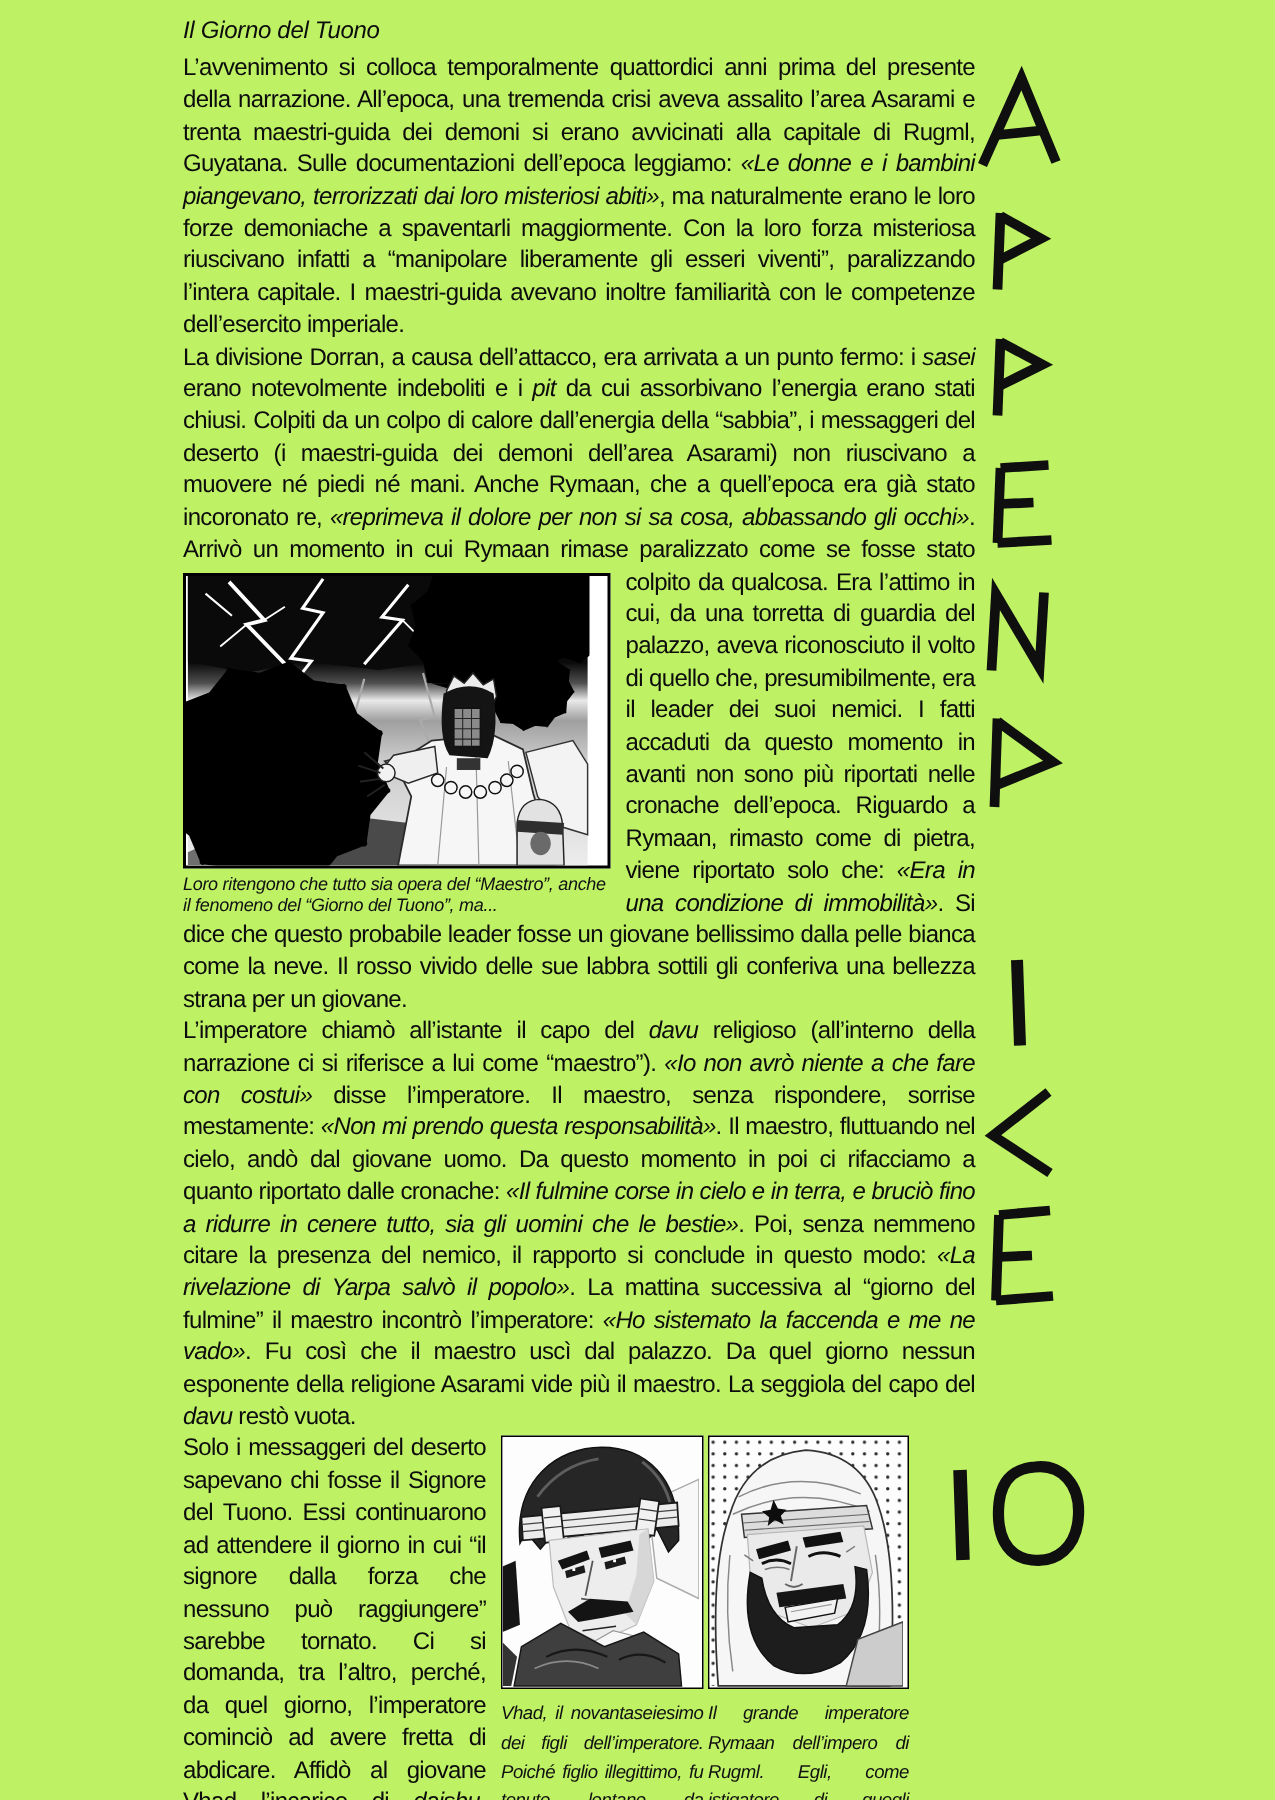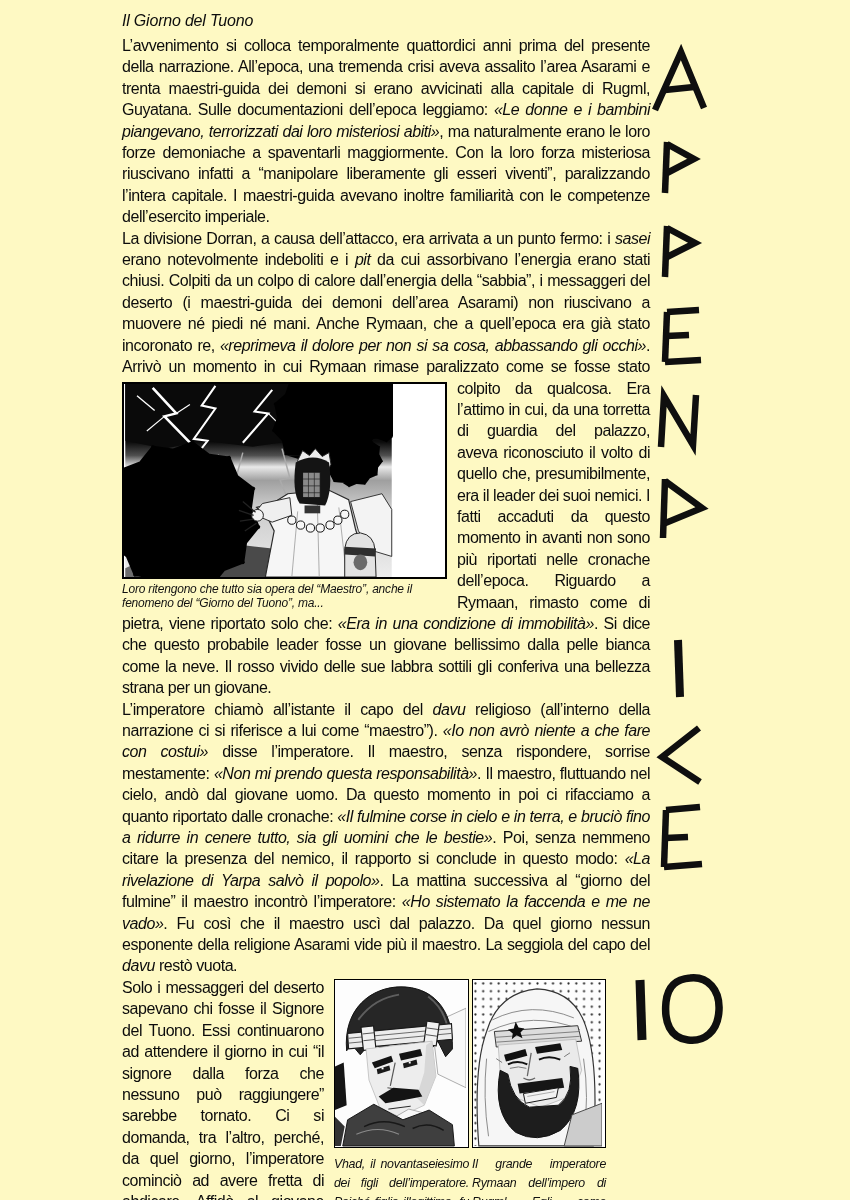--- a/index.html
+++ b/index.html
@@ -1,30 +1,30 @@
 <!DOCTYPE html>
 <html><head>
 <meta charset="utf-8">
 <style>
   * { margin:0; padding:0; box-sizing:border-box; }
   html,body { background:#777; }
   .page {
     position:relative; width:850px; height:1200px; margin:0 auto;
-    background:#fef9c3; overflow:hidden;
+    background:#bef264; overflow:hidden;
     font-family:"Liberation Sans", sans-serif; color:#0d0d0d;
   }
   .column { position:absolute; left:122px; top:10px; width:528px; }
   .heading { font-style:italic; font-size:16px; line-height:22px; letter-spacing:-0.2px; margin-bottom:3px; }
   p.body {
     font-size:16px; line-height:21.4px; letter-spacing:-0.45px;
     text-align:justify; color:#0c0c0c;
   }
   p.body i { font-style:italic; }
   
-  .thunder-box { float:left; width:325px; margin:4px 10px 2px 0; }
+  .thunder-box { float:left; width:285px; margin:4px 10px 2px 0; }
   .panel-frame { border:2px solid #000; background:#fff; font-size:0; line-height:0; }
   .caption-thunder {
     font-style:italic; font-size:12px; line-height:14px; letter-spacing:-0.2px;
     text-align:left; margin-top:3px; color:#111;
   }
   
   .portraits-box { float:right; width:272px; margin:2px 44px 0 10px; }
   .portraits-row { display:flex; gap:3px; }
   .portrait { width:135px; }
   .portrait .panel-frame { border:1.5px solid #000; }

